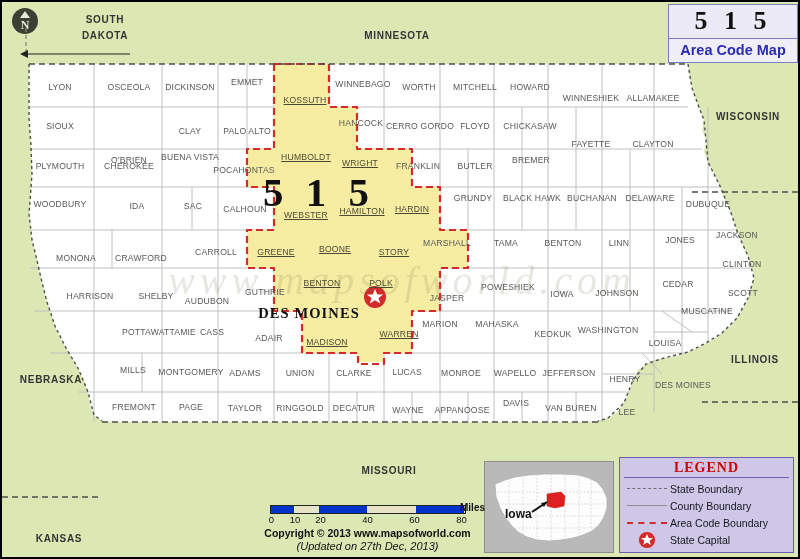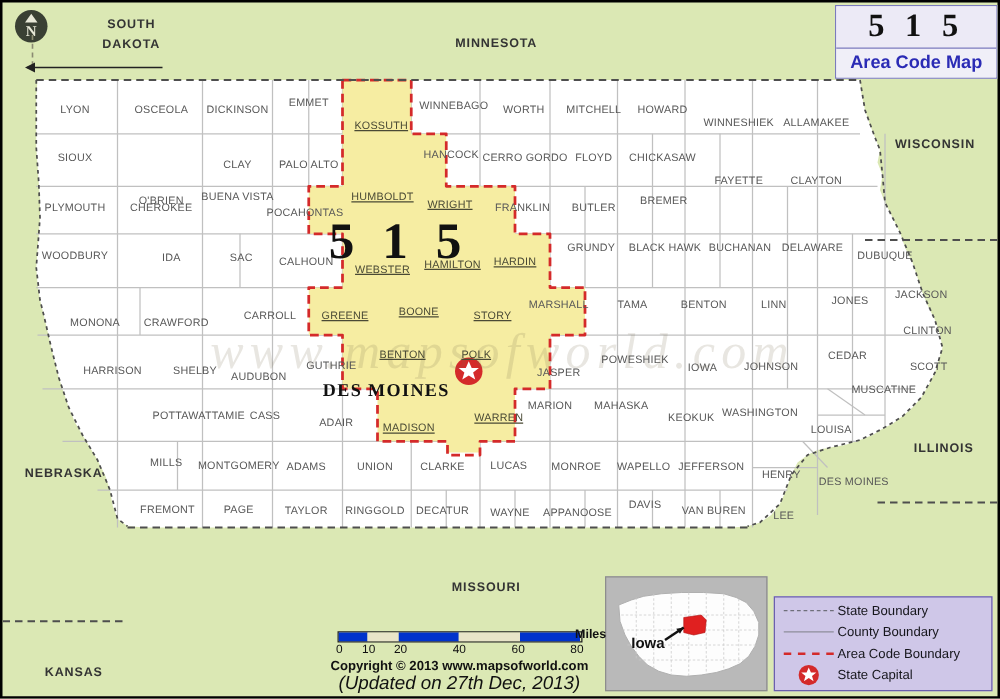--- a/index.html
+++ b/index.html
@@ -70,21 +70,21 @@
   #scalewrap{position:absolute;left:258px;bottom:4px;width:215px;text-align:center;}
   #scalebar{display:flex;width:196px;height:9px;margin:0 auto;
             border:1px solid #222;box-sizing:border-box;}
   #scalebar div{height:100%;}
   #scalenums{position:relative;height:13px;width:196px;margin:0 auto;}
   #scalenums span{position:absolute;top:0;font-size:9.5px;color:#111;
             transform:translateX(-50%);}
   #milestxt{position:absolute;left:200px;top:-3px;font-size:10px;
             font-weight:bold;color:#111;}
   .copy{font-size:10.5px;font-weight:bold;color:#111;line-height:13px;}
-  .copy.ital{font-style:italic;font-weight:normal;font-size:15px;text-align:center;}
+  .copy.ital{font-style:italic;font-weight:normal;font-size:11px;text-align:center;}
 
   
   #compass{position:absolute;left:6px;top:4px;width:34px;height:34px;}
 </style>
 </head>
 <body>
 
 <div id="page">
 
   <svg id="mapsvg" viewBox="0 0 800 559">
@@ -220,20 +220,21 @@
     <path d="M2,26 L110,26" stroke="#222" stroke-width="1.1" fill="none"></path>
     <polygon points="0,26 8,22 8,30" fill="#222"></polygon>
   </svg>
 
   <div id="titlebox">
     <div class="code">5 1 5</div>
     <div class="sub">Area Code Map</div>
   </div>
 
   <div id="legend">
+    <div class="lg-title">LEGEND</div>
     <div class="lg-row">
       <span class="lg-key">
           <span class="dash-gray"></span>
         </span>
       <span class="lg-txt">State Boundary</span>
     </div>
     <div class="lg-row">
       <span class="lg-key">
           <span class="solid-gray"></span>
         </span>

